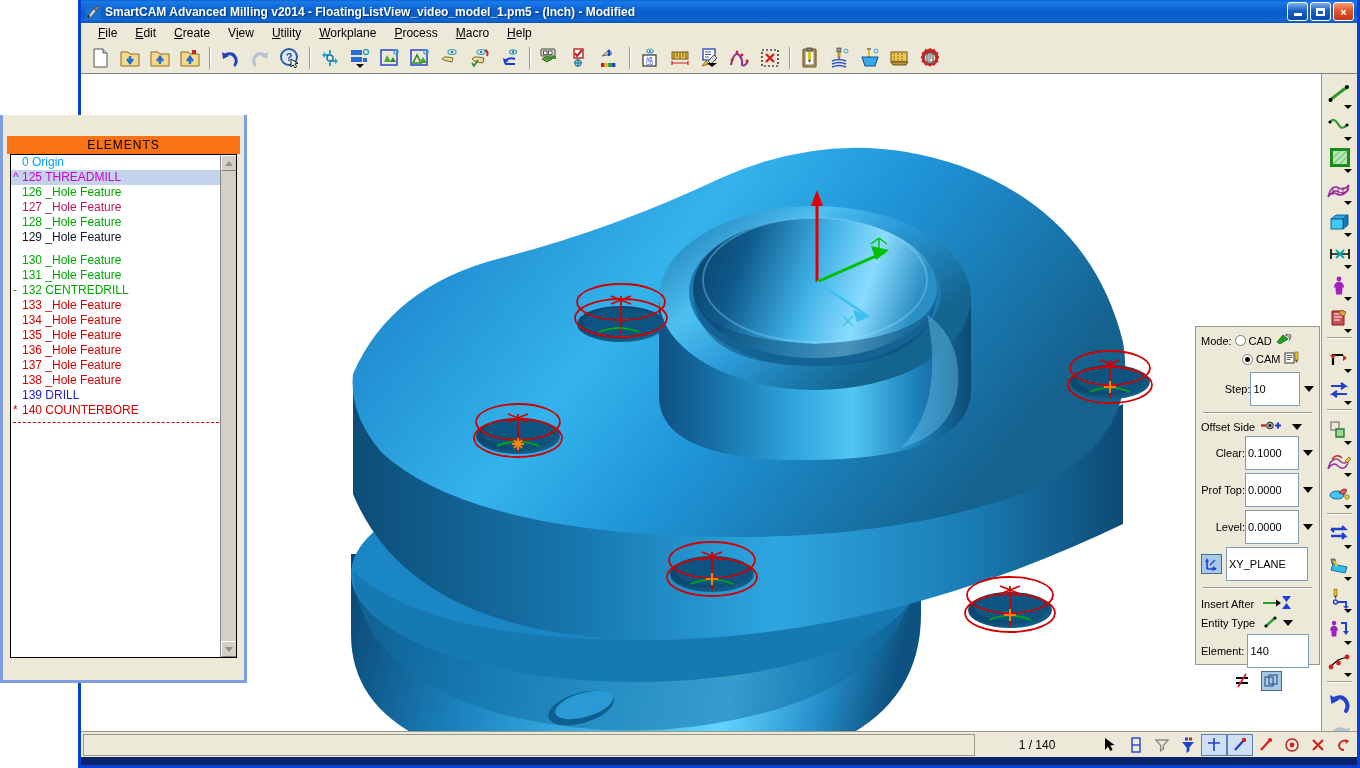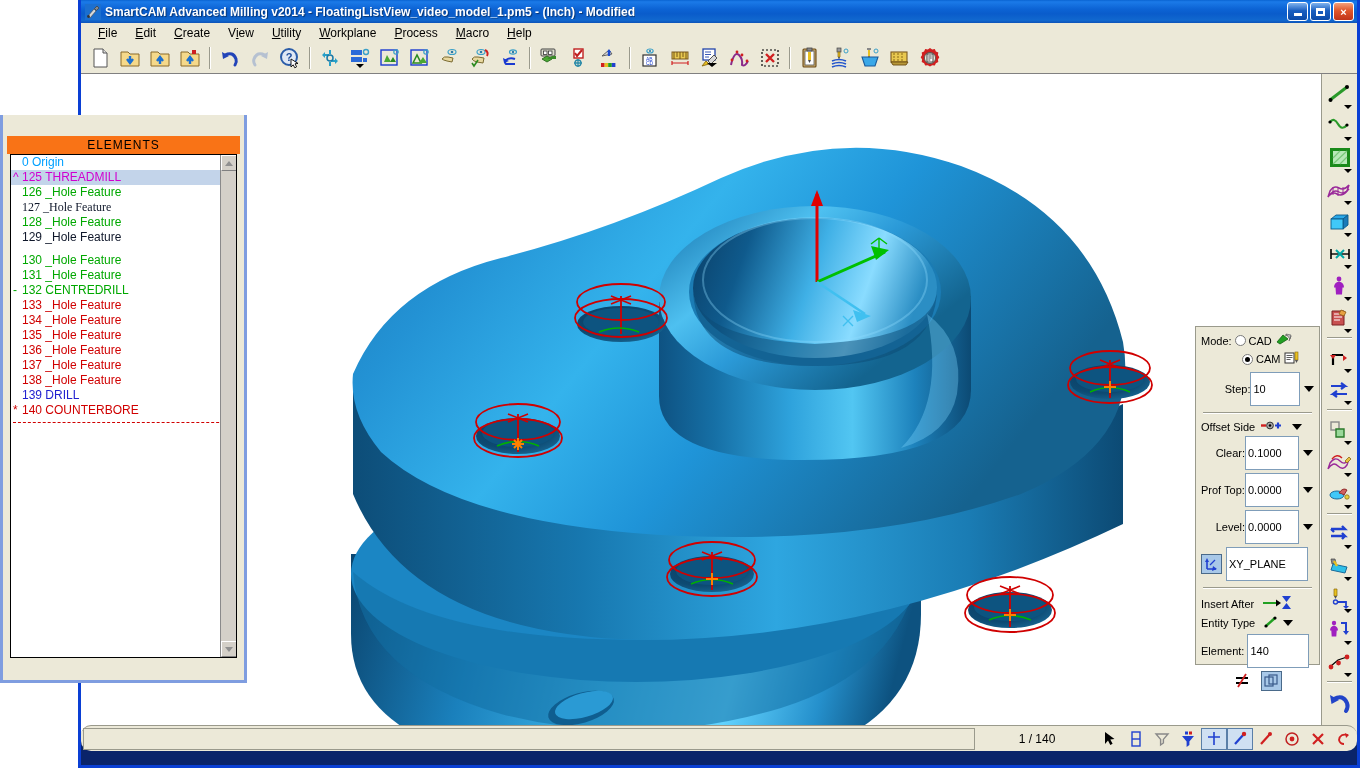--- a/index.html
+++ b/index.html
@@ -145,23 +145,23 @@
   .cam-sep { border-top: 1px solid #9a9a8c; border-bottom: 1px solid #fff;
              margin: 6px 2px; }
   .cam-icon-btn {
     width: 21px; height: 20px; background: #a8c8e8;
     border: 1px solid #4a6a8a; display: flex;
     align-items: center; justify-content: center;
   }
 
   
   #status-bar {
-    position: absolute; left: 0; bottom: 14px; width: 1276px; height: 26px;
+    position: absolute; left: 0; bottom: 8px; width: 1276px; height: 26px;
     background: #ece9d8; border-top: 1px solid #9a9a8c;
-    display: flex; align-items: center; border-radius: 10px;
+    display: flex; align-items: center;
   }
   #status-left {
     flex: 1 1 auto; height: 22px; margin: 1px 2px;
     border: 1px solid #9a9a8c; background: #ece9d8;
   }
   #status-count {
     width: 120px; text-align: center; font-size: 12px; color: #000;
     font-family: "Liberation Sans", sans-serif;
   }
   .sb-icon { width: 26px; height: 22px; display: flex;
@@ -851,21 +851,21 @@
         </span>
         <span class="cam-caret" style="margin-left:2px;"></span>
       </div>
 
       <div class="cam-row">
         <span class="cam-label" style="width:44px;text-align:right;">Clear:</span>
         <span class="cam-field" style="width:54px;">0.1000</span>
         <span class="cam-caret"></span>
       </div>
       <div class="cam-row">
-        <span class="cam-label" style="width:44px;">Prof Top:</span>
+        <span class="cam-label" style="width:44px;text-align:right;">Prof Top:</span>
         <span class="cam-field" style="width:54px;">0.0000</span>
         <span class="cam-caret"></span>
       </div>
       <div class="cam-row">
         <span class="cam-label" style="width:44px;text-align:right;">Level:</span>
         <span class="cam-field" style="width:54px;">0.0000</span>
         <span class="cam-caret"></span>
       </div>
 
       <div class="cam-row" style="margin-top:2px;">
@@ -987,21 +987,21 @@
     </div>
   </div>
 
   <div id="list-view">
     <div id="lv-elements-header">ELEMENTS</div>
     <div id="lv-listbox">
       <div id="lv-rows">
           <div class="lv-row" style="color: rgb(0, 160, 255);"><span class="lv-prefix"></span><span>0 </span><span>Origin</span></div>
           <div class="lv-row selected" style="color: rgb(208, 0, 208);"><span class="lv-prefix">^</span><span>125 </span><span>THREADMILL</span></div>
           <div class="lv-row" style="color: rgb(0, 168, 0);"><span class="lv-prefix"></span><span>126 </span><span>_Hole Feature</span></div>
-          <div class="lv-row" style="color: #0f172a; font-family: Liberation Serif, serif;"><span class="lv-prefix"></span><span>127 </span><span>_Hole Feature</span></div>
+          <div class="lv-row" style="color: #be185d;"><span class="lv-prefix"></span><span>127 </span><span>_Hole Feature</span></div>
           <div class="lv-row" style="color: rgb(0, 168, 0);"><span class="lv-prefix"></span><span>128 </span><span>_Hole Feature</span></div>
           <div class="lv-row" style="color: #0f172a;"><span class="lv-prefix"></span><span>129 </span><span>_Hole Feature</span></div>
           <div class="lv-row" style="color: rgb(0, 168, 0); margin-top: 8px;"><span class="lv-prefix"></span><span>130 </span><span>_Hole Feature</span></div>
           <div class="lv-row" style="color: rgb(0, 168, 0);"><span class="lv-prefix"></span><span>131 </span><span>_Hole Feature</span></div>
           <div class="lv-row" style="color: rgb(0, 168, 0);"><span class="lv-prefix">-</span><span>132 </span><span>CENTREDRILL</span></div>
           <div class="lv-row" style="color: rgb(208, 0, 0);"><span class="lv-prefix"></span><span>133 </span><span>_Hole Feature</span></div>
           <div class="lv-row" style="color: rgb(208, 0, 0);"><span class="lv-prefix"></span><span>134 </span><span>_Hole Feature</span></div>
           <div class="lv-row" style="color: rgb(208, 0, 0);"><span class="lv-prefix"></span><span>135 </span><span>_Hole Feature</span></div>
           <div class="lv-row" style="color: rgb(208, 0, 0);"><span class="lv-prefix"></span><span>136 </span><span>_Hole Feature</span></div>
           <div class="lv-row" style="color: rgb(208, 0, 0);"><span class="lv-prefix"></span><span>137 </span><span>_Hole Feature</span></div>

